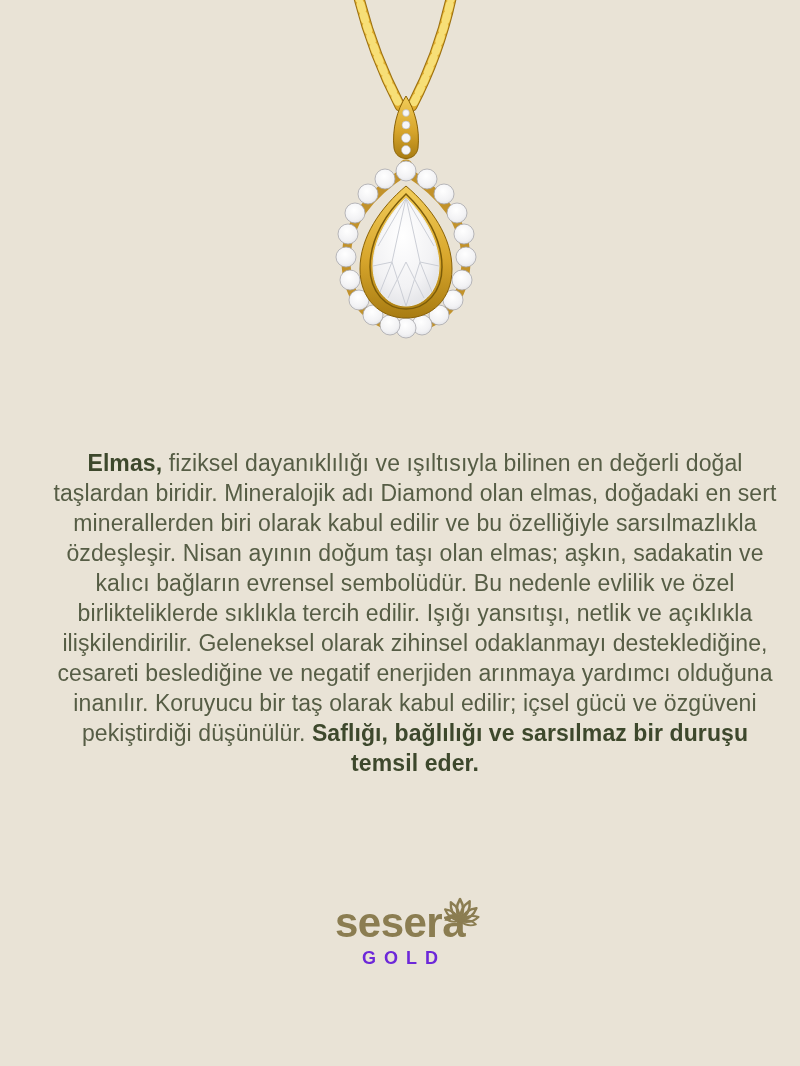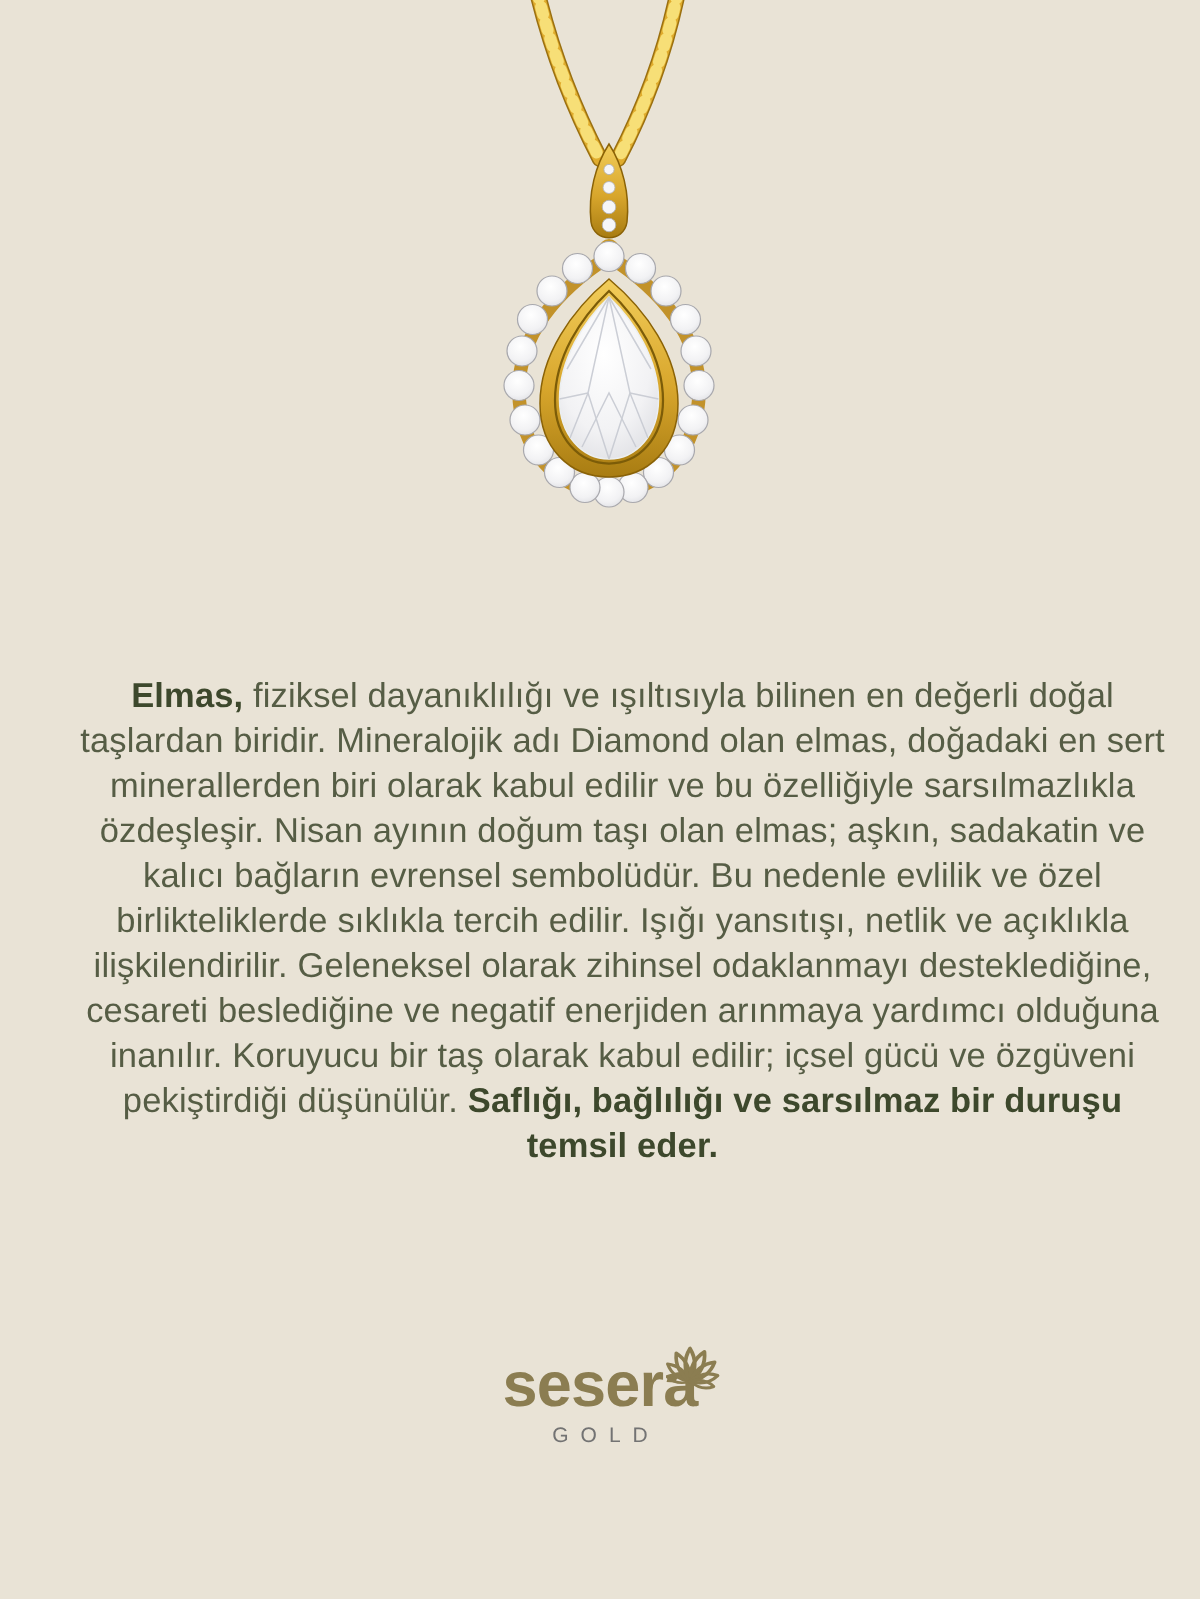--- a/index.html
+++ b/index.html
@@ -25,22 +25,22 @@
     position:absolute; top:902px; left:0; width:100%;
     display:flex; flex-direction:column; align-items:center;
   }
   .logo-mark { position:relative; display:inline-block; }
   .brand {
     font-weight:700; font-size:42px; letter-spacing:-0.5px;
     color:#8b7d51; line-height:1;
   }
   .petals { position:absolute; right:-27px; top:-27px; }
   .gold-sub {
-    font-size:14px; font-weight:400; letter-spacing:8px; padding-left:8px;
-    color:#737373; margin-top:4px;
+    font-size:18px; font-weight:700; letter-spacing:8px; padding-left:8px;
+    color:#6d28d9; margin-top:4px;
   }
 </style>
 </head>
 <body>
 
 <div class="canvas">
 
   <svg class="necklace" width="800" height="348" viewBox="0 0 800 348">
     <defs>
       <linearGradient id="gold" x1="0" y1="0" x2="0" y2="1">

